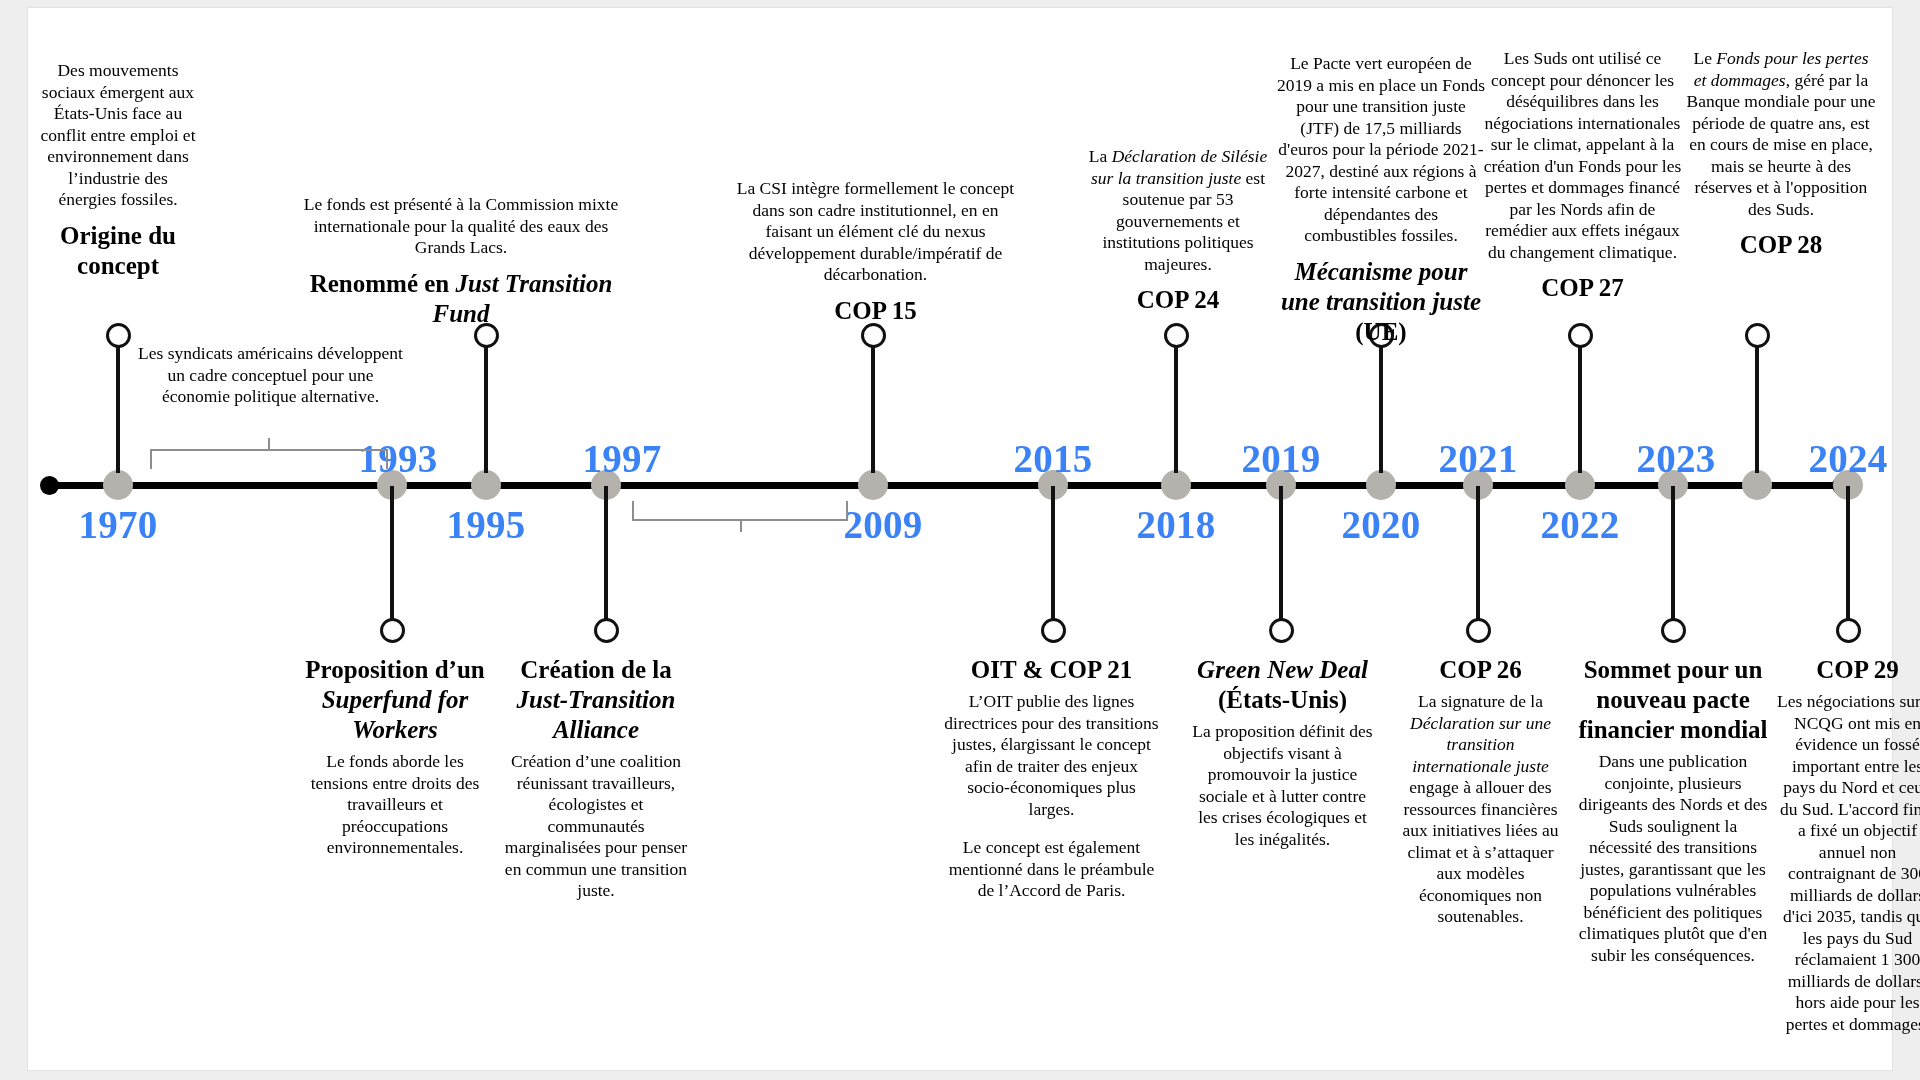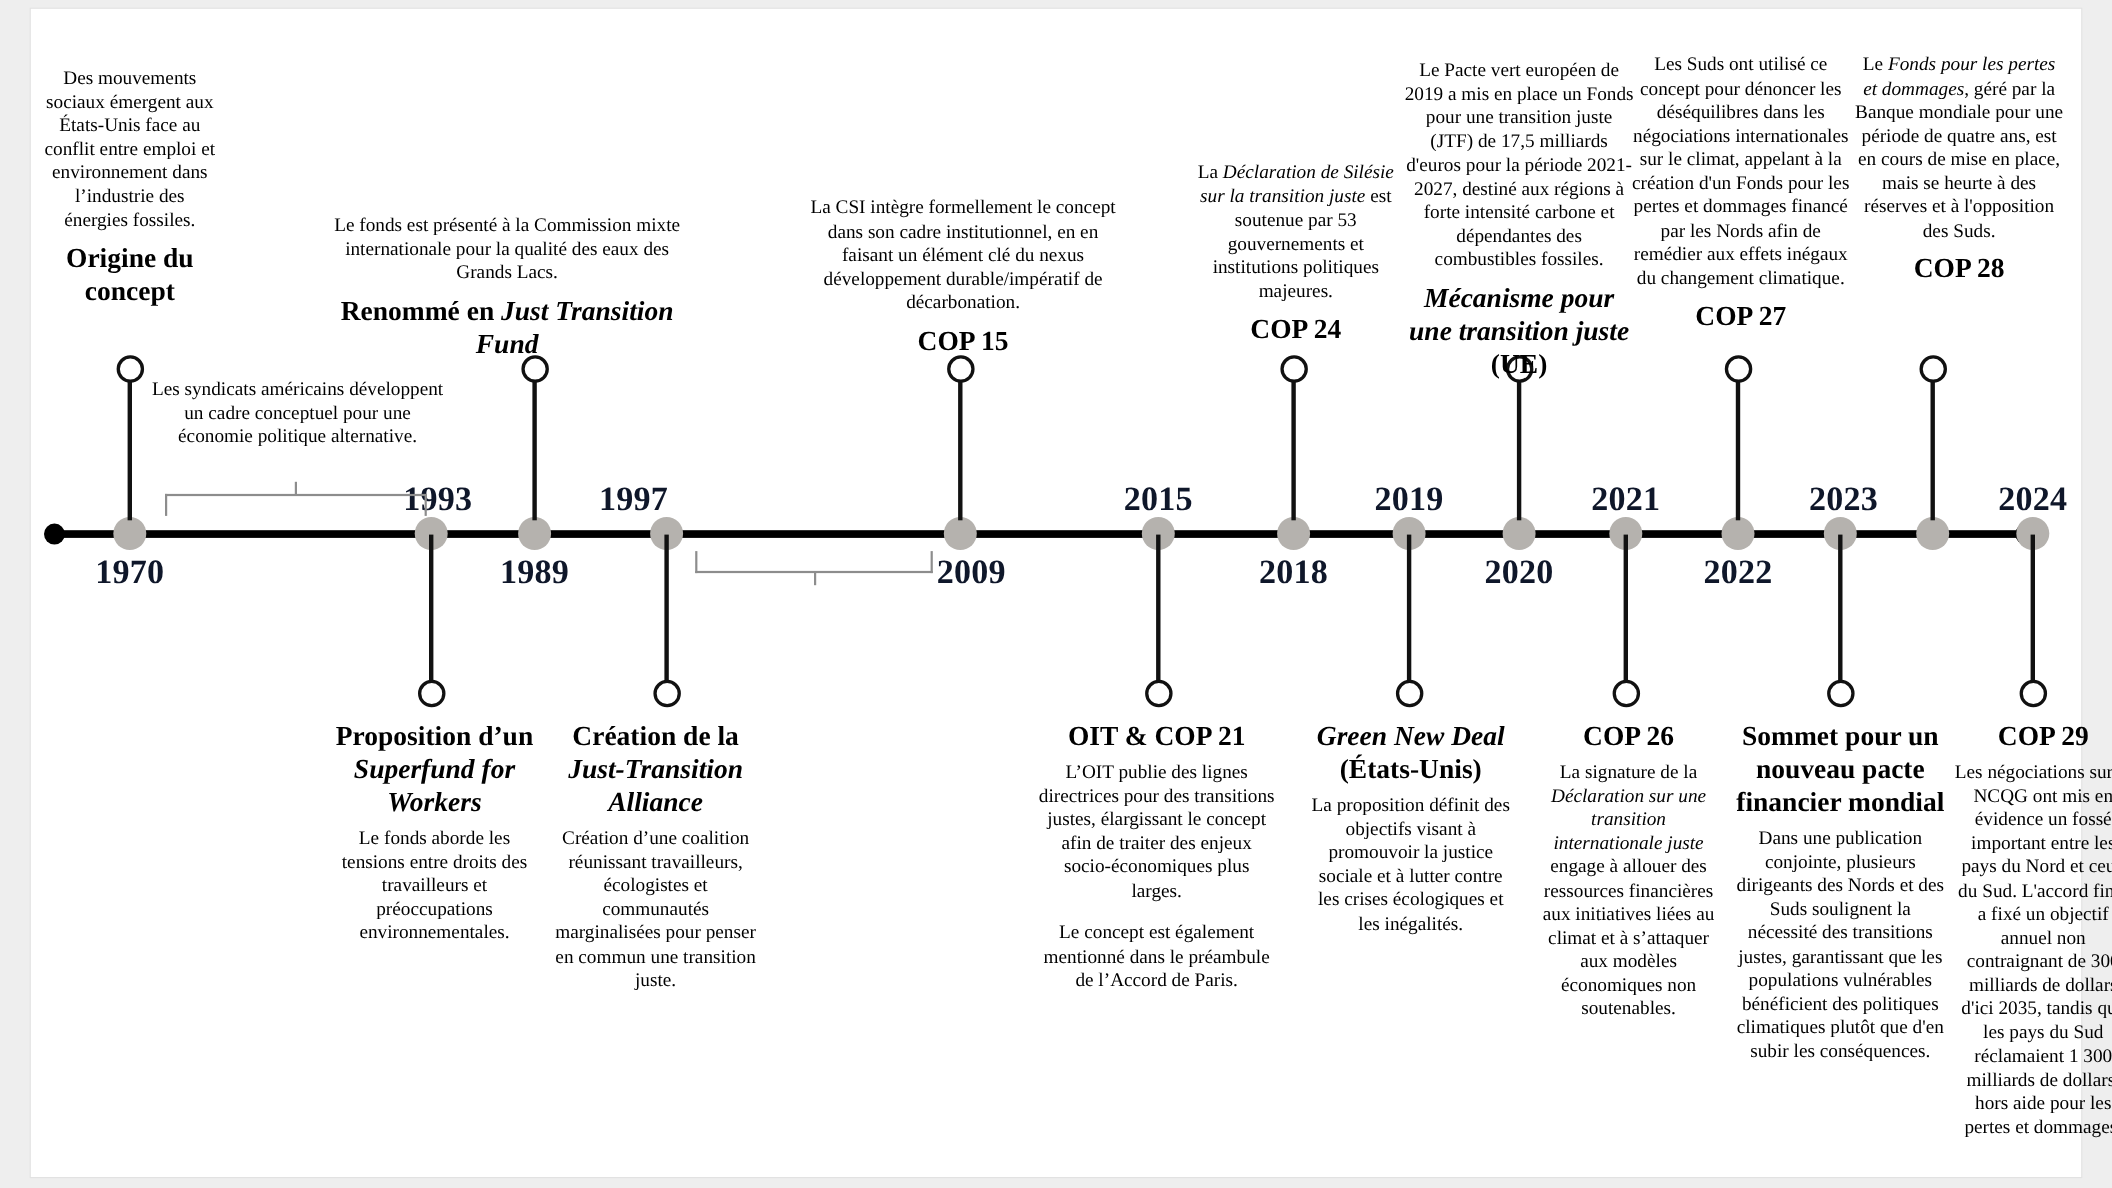--- a/index.html
+++ b/index.html
@@ -52,22 +52,22 @@
     height: 30px;
     margin-left: -15px;
     top: 462px;
     border-radius: 50%;
     background: #b5b2ae;
   }
 
   .year-label {
     position: absolute;
     font-weight: bold;
-    font-size: 31px;
-    color: #0f172a;
+    font-size: 39px;
+    color: #3b82f6;
     white-space: nowrap;
     transform: translateX(-50%);
     letter-spacing: .2px;
   }
   .year-above { top: 428px; }
   .year-below { top: 494px; }
 
   
   .stem {
     position: absolute;
@@ -149,22 +149,22 @@
     <div class="node-dot" style="left:1253px"></div>
     <div class="node-dot" style="left:1353px"></div>
     <div class="node-dot" style="left:1450px"></div>
     <div class="node-dot" style="left:1552px"></div>
     <div class="node-dot" style="left:1645px"></div>
     <div class="node-dot" style="left:1729px"></div>
     <div class="node-dot" style="left:1820px"></div>
 
     <div class="year-label year-below" style="left:90px">1970</div>
     <div class="year-label year-above" style="left:370px">1993</div>
-    <div class="year-label year-below" style="left:458px">1989</div>
-    <div class="year-label year-above" style="left:548px">1997</div>
+    <div class="year-label year-below" style="left:458px">1995</div>
+    <div class="year-label year-above" style="left:594px">1997</div>
     <div class="year-label year-below" style="left:855px">2009</div>
     <div class="year-label year-above" style="left:1025px">2015</div>
     <div class="year-label year-below" style="left:1148px">2018</div>
     <div class="year-label year-above" style="left:1253px">2019</div>
     <div class="year-label year-below" style="left:1353px">2020</div>
     <div class="year-label year-above" style="left:1450px">2021</div>
     <div class="year-label year-below" style="left:1552px">2022</div>
     <div class="year-label year-above" style="left:1648px">2023</div>
     <div class="year-label year-above" style="left:1820px">2024</div>
 

